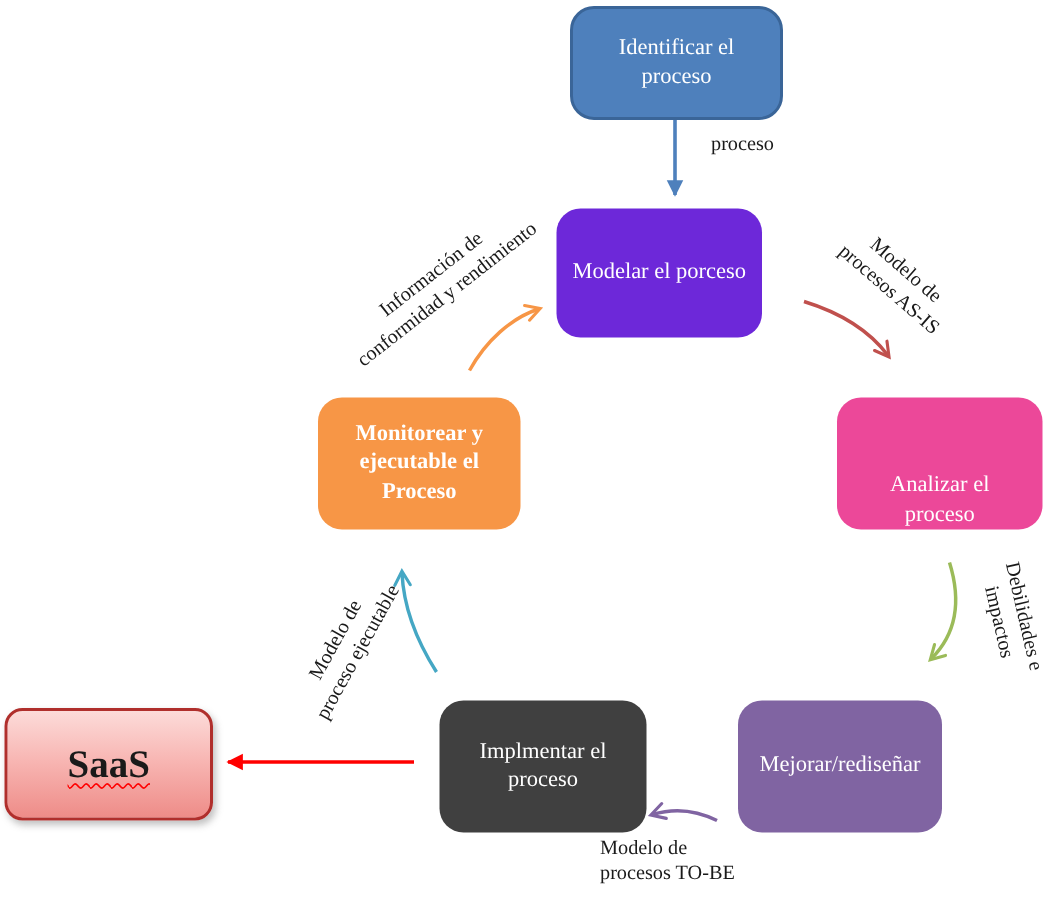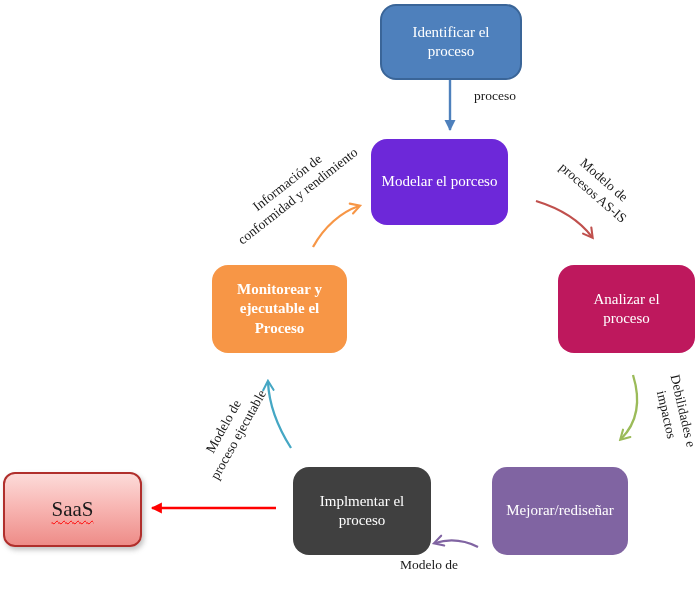--- a/index.html
+++ b/index.html
@@ -17,24 +17,25 @@
     position:absolute;z-index:3;color:#1a1a1a;font-size:13.5px;line-height:1.25;
   }
   .edge-label div{white-space:nowrap;}
   .rot{transform-origin:center center;text-align:center;}
   #node-saas{
     background:linear-gradient(to bottom,#fcdbd9 0%,#f8b7b4 45%,#ee8c88 100%);
     border:2px solid #b02f2c;border-radius:12px;color:#1a1a1a;
     box-shadow:2px 3px 5px rgba(120,120,120,0.45);
   }
   #saas-text{
-    font-size:21px;
+    font-size:26px;
     text-decoration:underline wavy #ff0000;
     text-decoration-thickness:1px;
     text-underline-offset:4px;
+    font-weight:bold;
   }
 </style>
 </head>
 <body>
 
 <div id="canvas">
 
   <svg id="arrows" width="700" height="598" viewBox="0 0 700 598">
     <defs>
       <marker id="tri-blue" viewBox="0 0 12 12" refX="10" refY="6" markerWidth="5.5" markerHeight="5.5" orient="auto">
@@ -75,28 +76,28 @@
       <div>proceso</div>
     </div>
   </div>
 
   <div class="node" id="node-modelar" style="left:371px;top:139px;width:137px;height:86px;background:#6d28d9;">
     <div class="nlines">
       <div>Modelar el porceso</div>
     </div>
   </div>
 
-  <div class="node" id="node-analizar" style="left:558px;top:265px;width:137px;height:88px;background:#be185d;">
+  <div class="node" id="node-analizar" style="left:558px;top:265px;width:137px;height:88px;background:#ec4899;align-items:flex-end;">
     <div class="nlines">
       <div>Analizar el</div>
       <div>proceso</div>
     </div>
   </div>
 
-  <div class="node" id="node-mejorar" style="left:492px;top:467px;width:136px;height:88px;background:#8064A2;border-radius:15px;">
+  <div class="node" id="node-mejorar" style="left:492px;top:467px;width:136px;height:88px;background:#8064A2;">
     <div class="nlines">
       <div>Mejorar/rediseñar</div>
     </div>
   </div>
 
   <div class="node" id="node-implmentar" style="left:293px;top:467px;width:138px;height:88px;background:#404040;font-family:Liberation Serif, serif;">
     <div class="nlines">
       <div>Implmentar el</div>
       <div>proceso</div>
     </div>
@@ -123,20 +124,21 @@
     <div>procesos AS-IS</div>
   </div>
 
   <div class="edge-label rot" style="left:619px;top:396px;width:110px;transform:rotate(77deg);">
     <div>Debilidades e</div>
     <div>impactos</div>
   </div>
 
   <div class="edge-label" style="left:400px;top:557px;width:130px;">
     <div>Modelo de</div>
+    <div>procesos TO-BE</div>
   </div>
 
   <div class="edge-label rot" style="left:164px;top:414px;width:135px;transform:rotate(-61deg);">
     <div>Modelo de</div>
     <div>proceso ejecutable</div>
   </div>
 
   <div class="edge-label rot" style="left:198px;top:173px;width:190px;transform:rotate(-38deg);">
     <div>Información de</div>
     <div>conformidad y rendimiento</div>

